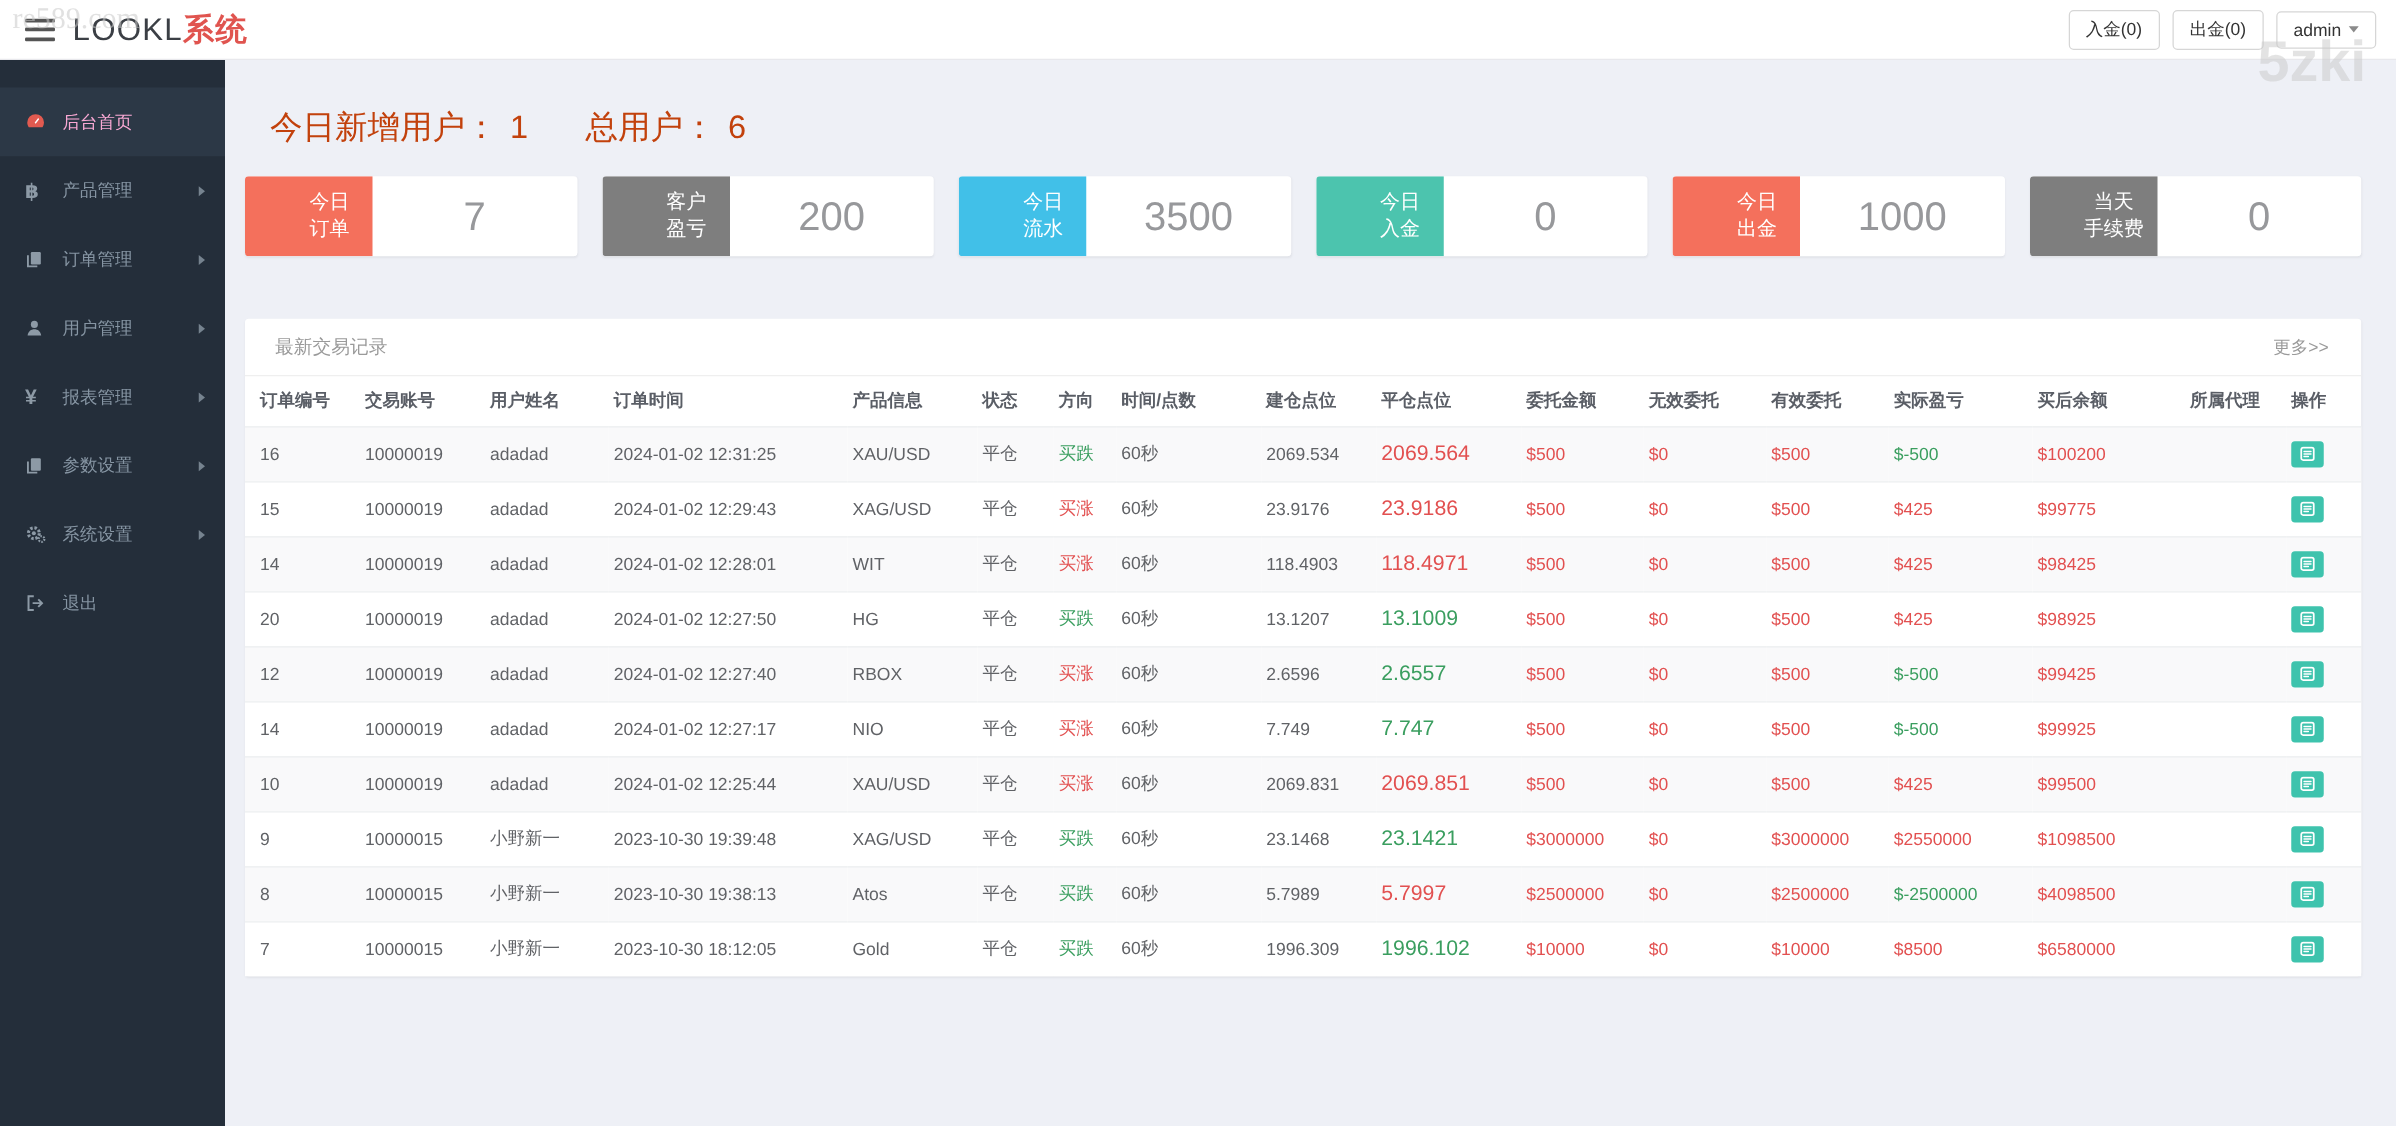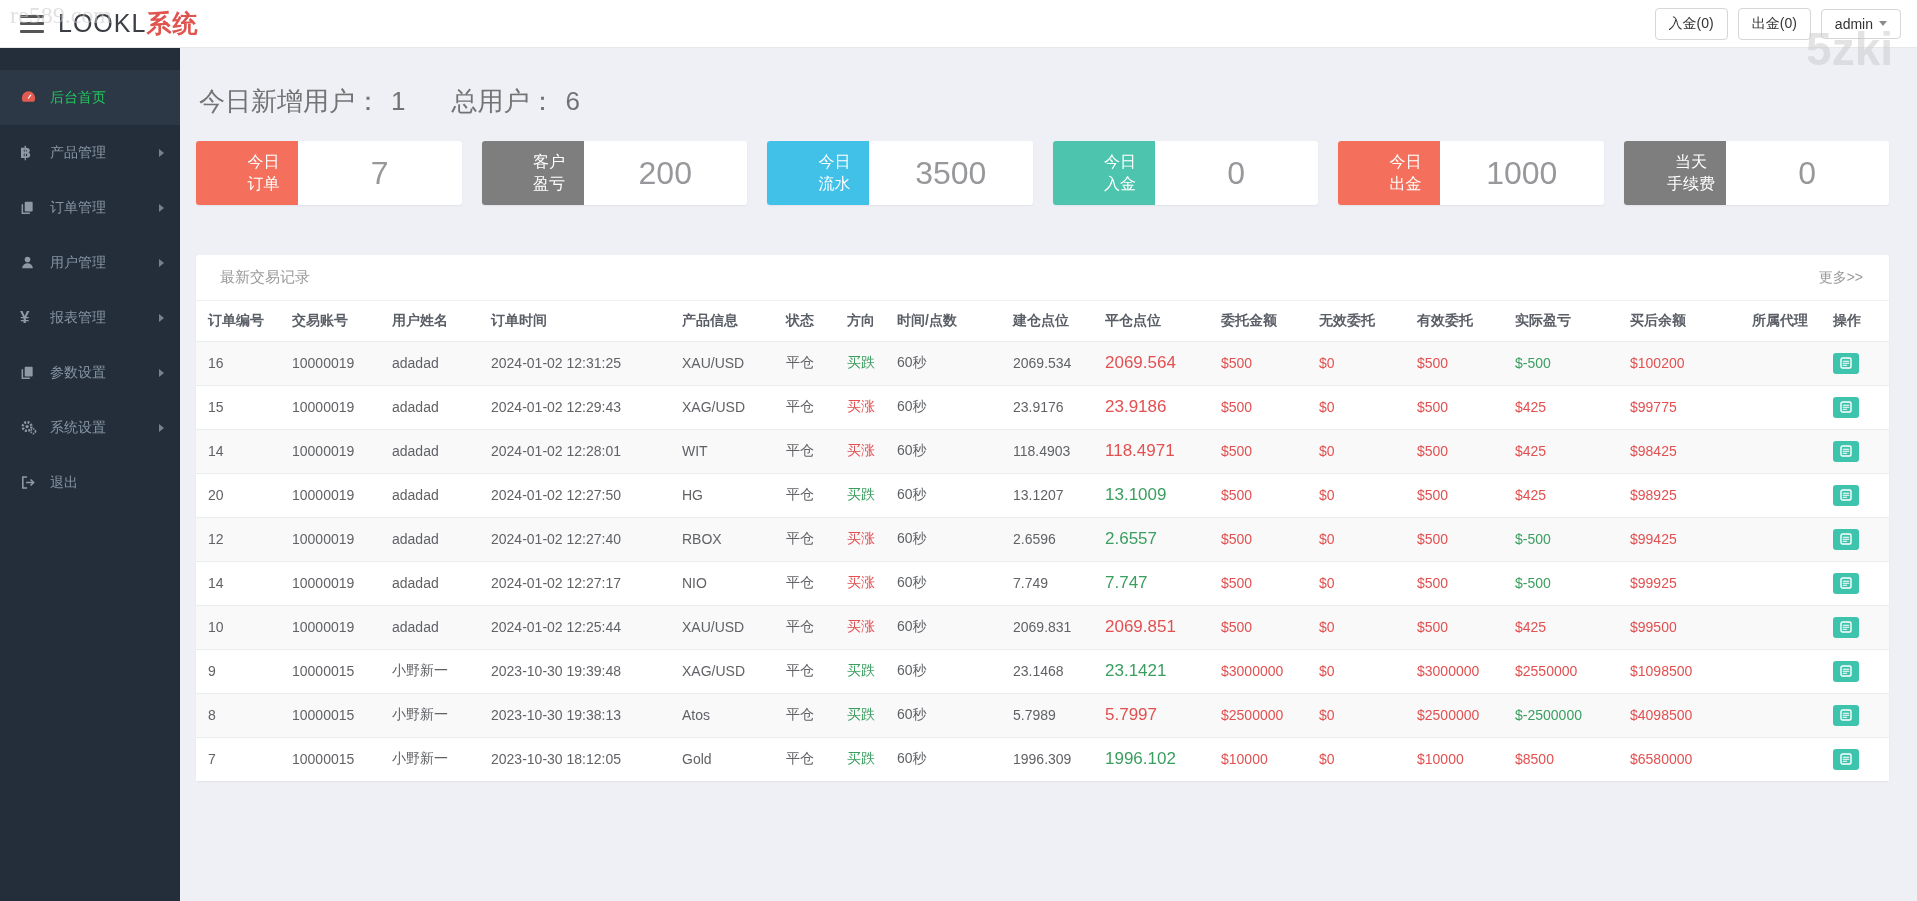--- a/index.html
+++ b/index.html
@@ -25,28 +25,28 @@
   .wm-tl { left:10px; top:2px; font-size:24px; opacity:.55; font-family:"Liberation Serif","DejaVu Serif",serif; }
   .wm-tr { right:24px; top:22px; font-size:46px; font-weight:bold; opacity:.5; }
 
   
   .layout { display:flex; height:853px; }
   .sidebar { width:180px; background:#242e3a; padding-top:22px; flex-shrink:0; }
   .side-item { height:55px; display:flex; align-items:center; padding:0 14px 0 20px; cursor:pointer; position:relative; }
   .side-item .si-icon { width:30px; display:flex; align-items:center; font-size:15px; color:#8d9aa6; }
   .side-item .si-label { font-size:14px; color:#8695a3; }
   .side-item.active { background:#2c3846; }
-  .side-item.active .si-label { color:#22c55e; }
+  .side-item.active .si-label { color:#f9a8d4; }
   .chev { position:absolute; right:16px; width:0; height:0; border-top:4px solid transparent;
     border-bottom:4px solid transparent; border-left:5px solid #76838f; }
 
   main { flex:1; padding:0 28px 0 16px; }
 
   
-  .summary { margin:36px 0 0 3px; display:flex; gap:46px; font-size:26px; color:#737373; }
+  .summary { margin:36px 0 0 20px; display:flex; gap:46px; font-size:26px; color:#c2410c; }
   .sum-val { margin-left:10px; }
 
   
   .cards { display:flex; gap:20px; margin-top:22px; }
   .card { flex:1; height:64px; background:#fff; border-radius:3px; display:flex; overflow:hidden;
     box-shadow:0 1px 2px rgba(0,0,0,.06); }
   .card-label { width:102px; color:#fff; font-size:16px; display:flex; flex-direction:column;
     align-items:center; justify-content:center; line-height:1.35; flex-shrink:0;padding-left:33px; }
   .card-value { flex:1; display:flex; align-items:center; justify-content:center;
     font-size:32px; color:#97989b; }

